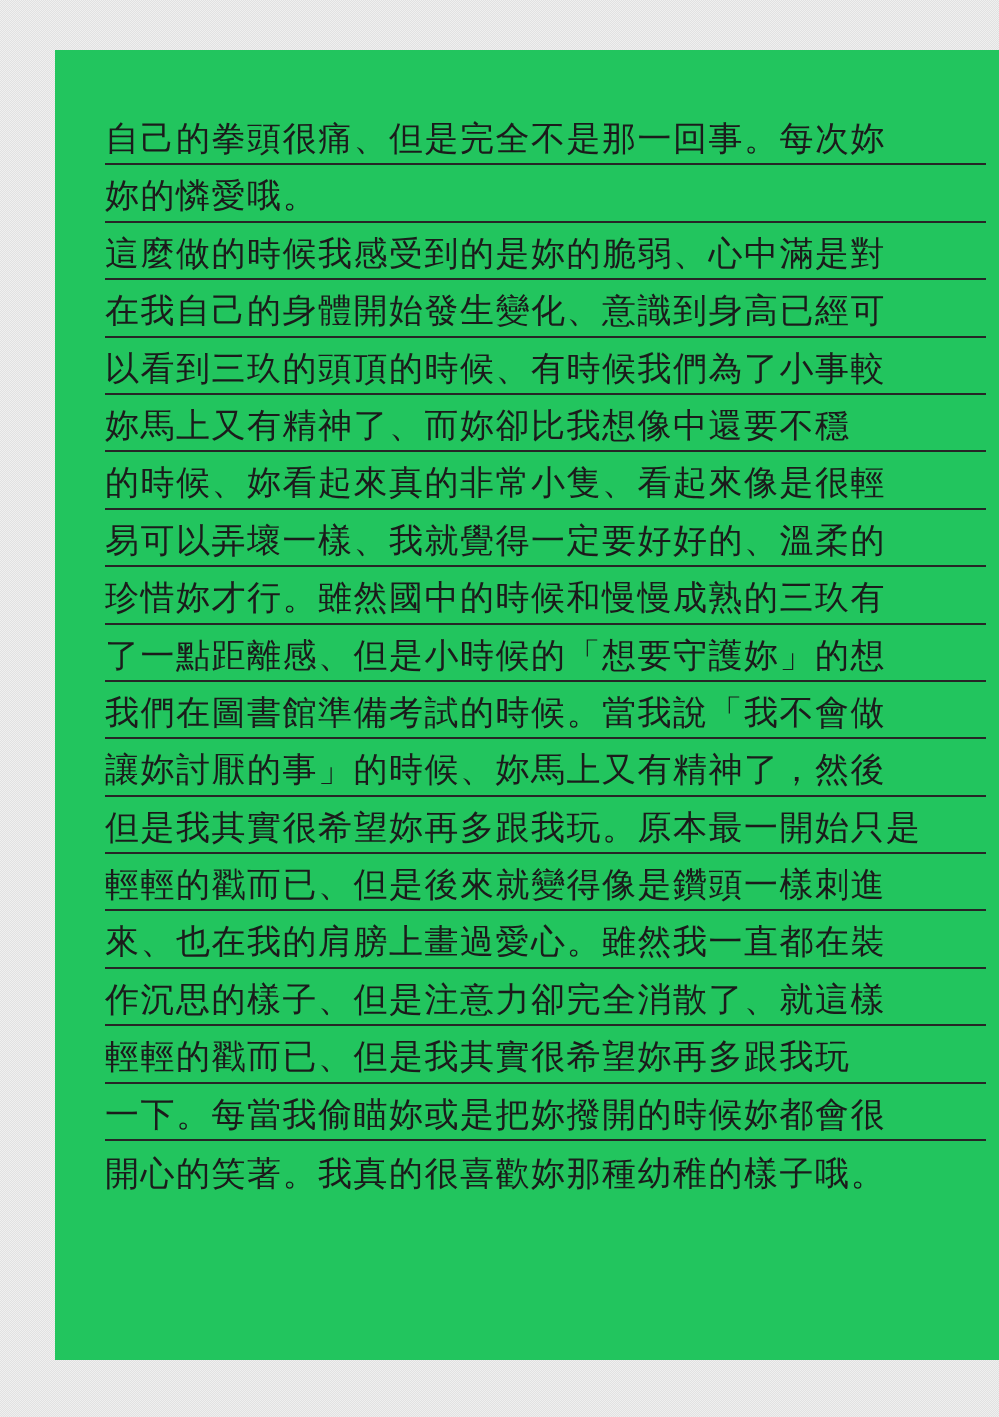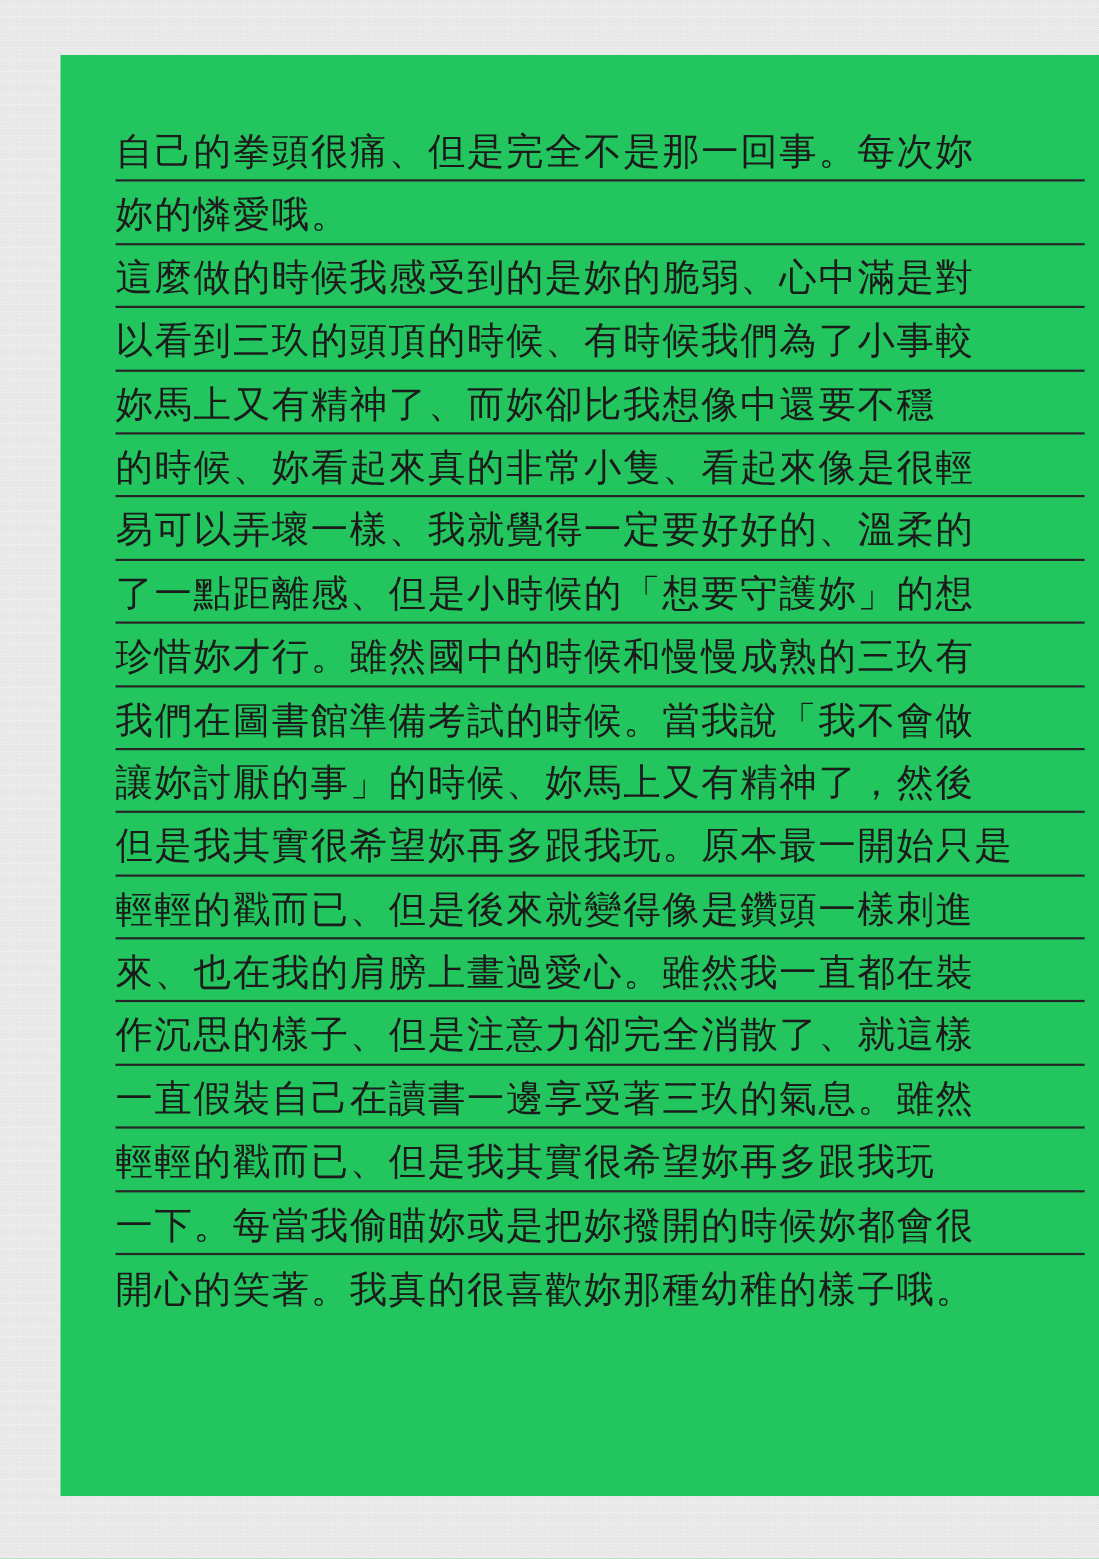--- a/index.html
+++ b/index.html
@@ -48,30 +48,30 @@
   }
 </style>
 </head>
 <body>
 
 <div class="paper">
   <div class="content">
     <div class="text-line">自己的拳頭很痛、但是完全不是那一回事。每次妳</div>
     <div class="text-line">妳的憐愛哦。</div>
     <div class="text-line">這麼做的時候我感受到的是妳的脆弱、心中滿是對</div>
+    <div class="text-line">在我自己的身體開始發生變化、意識到身高已經可</div>
     <div class="text-line">以看到三玖的頭頂的時候、有時候我們為了小事較</div>
     <div class="text-line">妳馬上又有精神了、而妳卻比我想像中還要不穩</div>
     <div class="text-line">的時候、妳看起來真的非常小隻、看起來像是很輕</div>
     <div class="text-line">易可以弄壞一樣、我就覺得一定要好好的、溫柔的</div>
+    <div class="text-line">珍惜妳才行。雖然國中的時候和慢慢成熟的三玖有</div>
     <div class="text-line">了一點距離感、但是小時候的「想要守護妳」的想</div>
-    <div class="text-line">珍惜妳才行。雖然國中的時候和慢慢成熟的三玖有</div>
     <div class="text-line">我們在圖書館準備考試的時候。當我說「我不會做</div>
     <div class="text-line">讓妳討厭的事」的時候、妳馬上又有精神了，然後</div>
     <div class="text-line">但是我其實很希望妳再多跟我玩。原本最一開始只是</div>
     <div class="text-line">輕輕的戳而已、但是後來就變得像是鑽頭一樣刺進</div>
     <div class="text-line">來、也在我的肩膀上畫過愛心。雖然我一直都在裝</div>
     <div class="text-line">作沉思的樣子、但是注意力卻完全消散了、就這樣</div>
-    <div class="text-line">一直假裝自己在讀書一邊享受著三玖的氣息。雖然</div>
     <div class="text-line">輕輕的戳而已、但是我其實很希望妳再多跟我玩</div>
     <div class="text-line">一下。每當我偷瞄妳或是把妳撥開的時候妳都會很</div>
     <div class="text-line">開心的笑著。我真的很喜歡妳那種幼稚的樣子哦。</div>
   </div>
 </div>
 
 </body></html>

